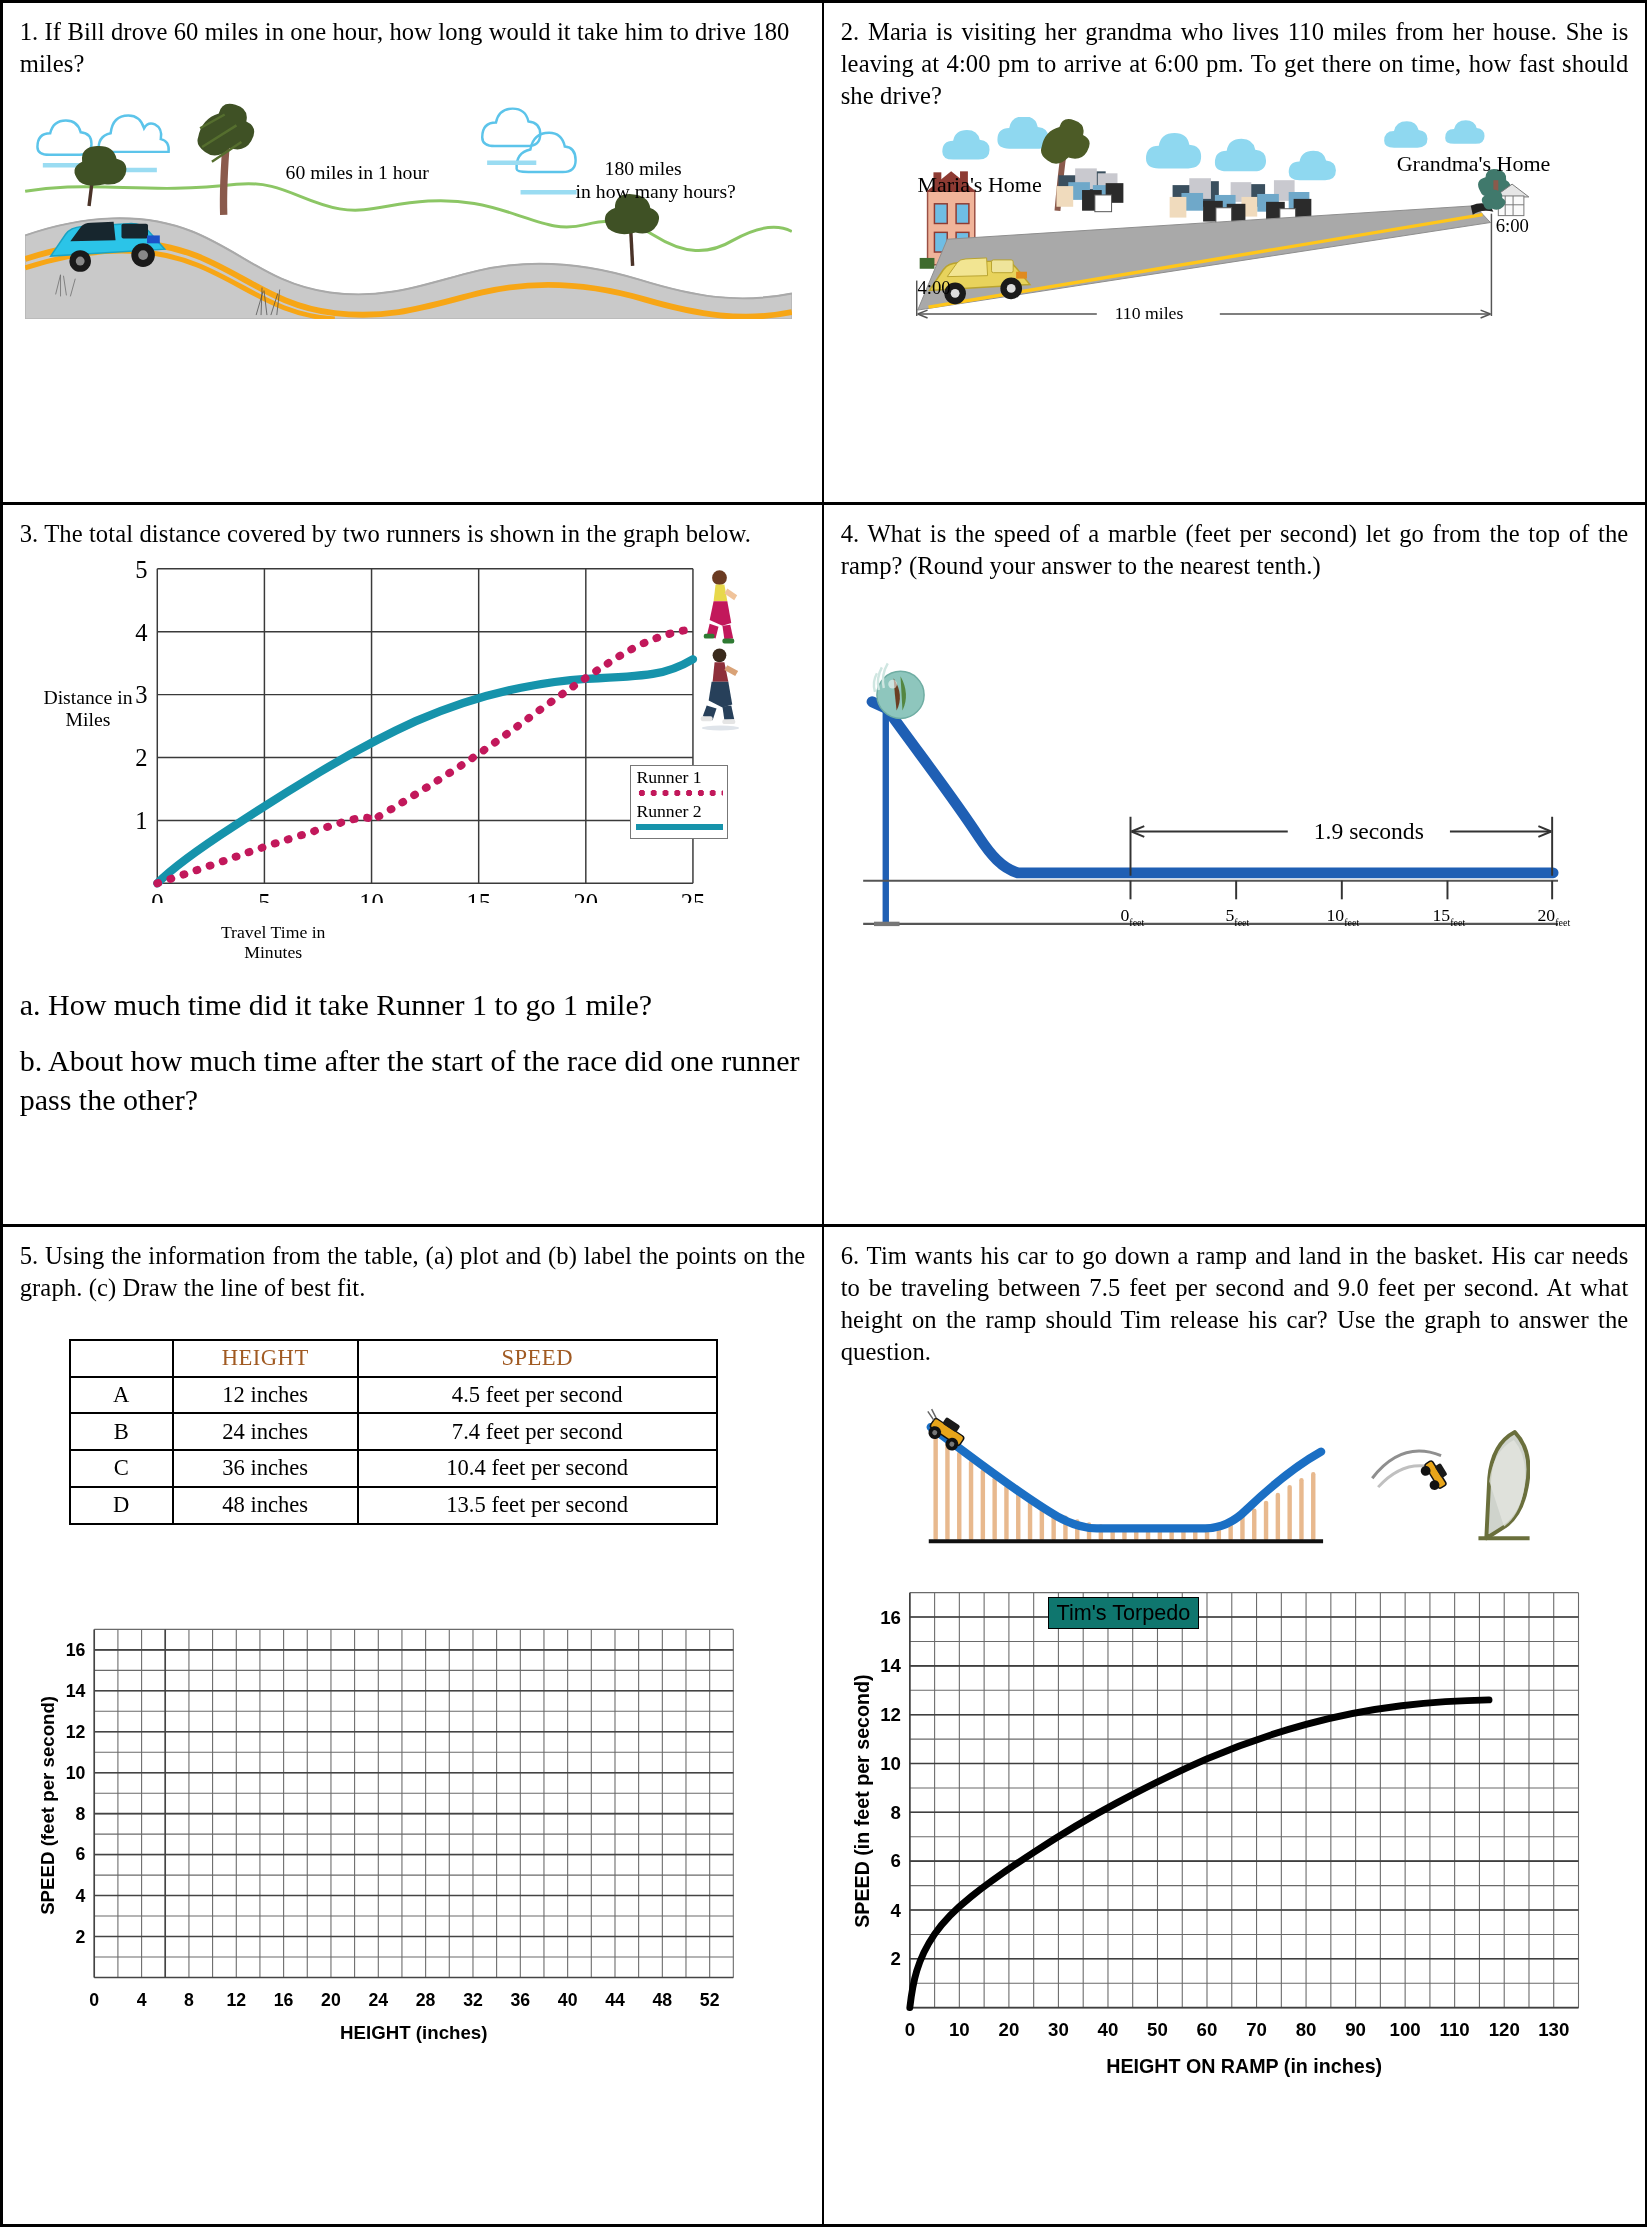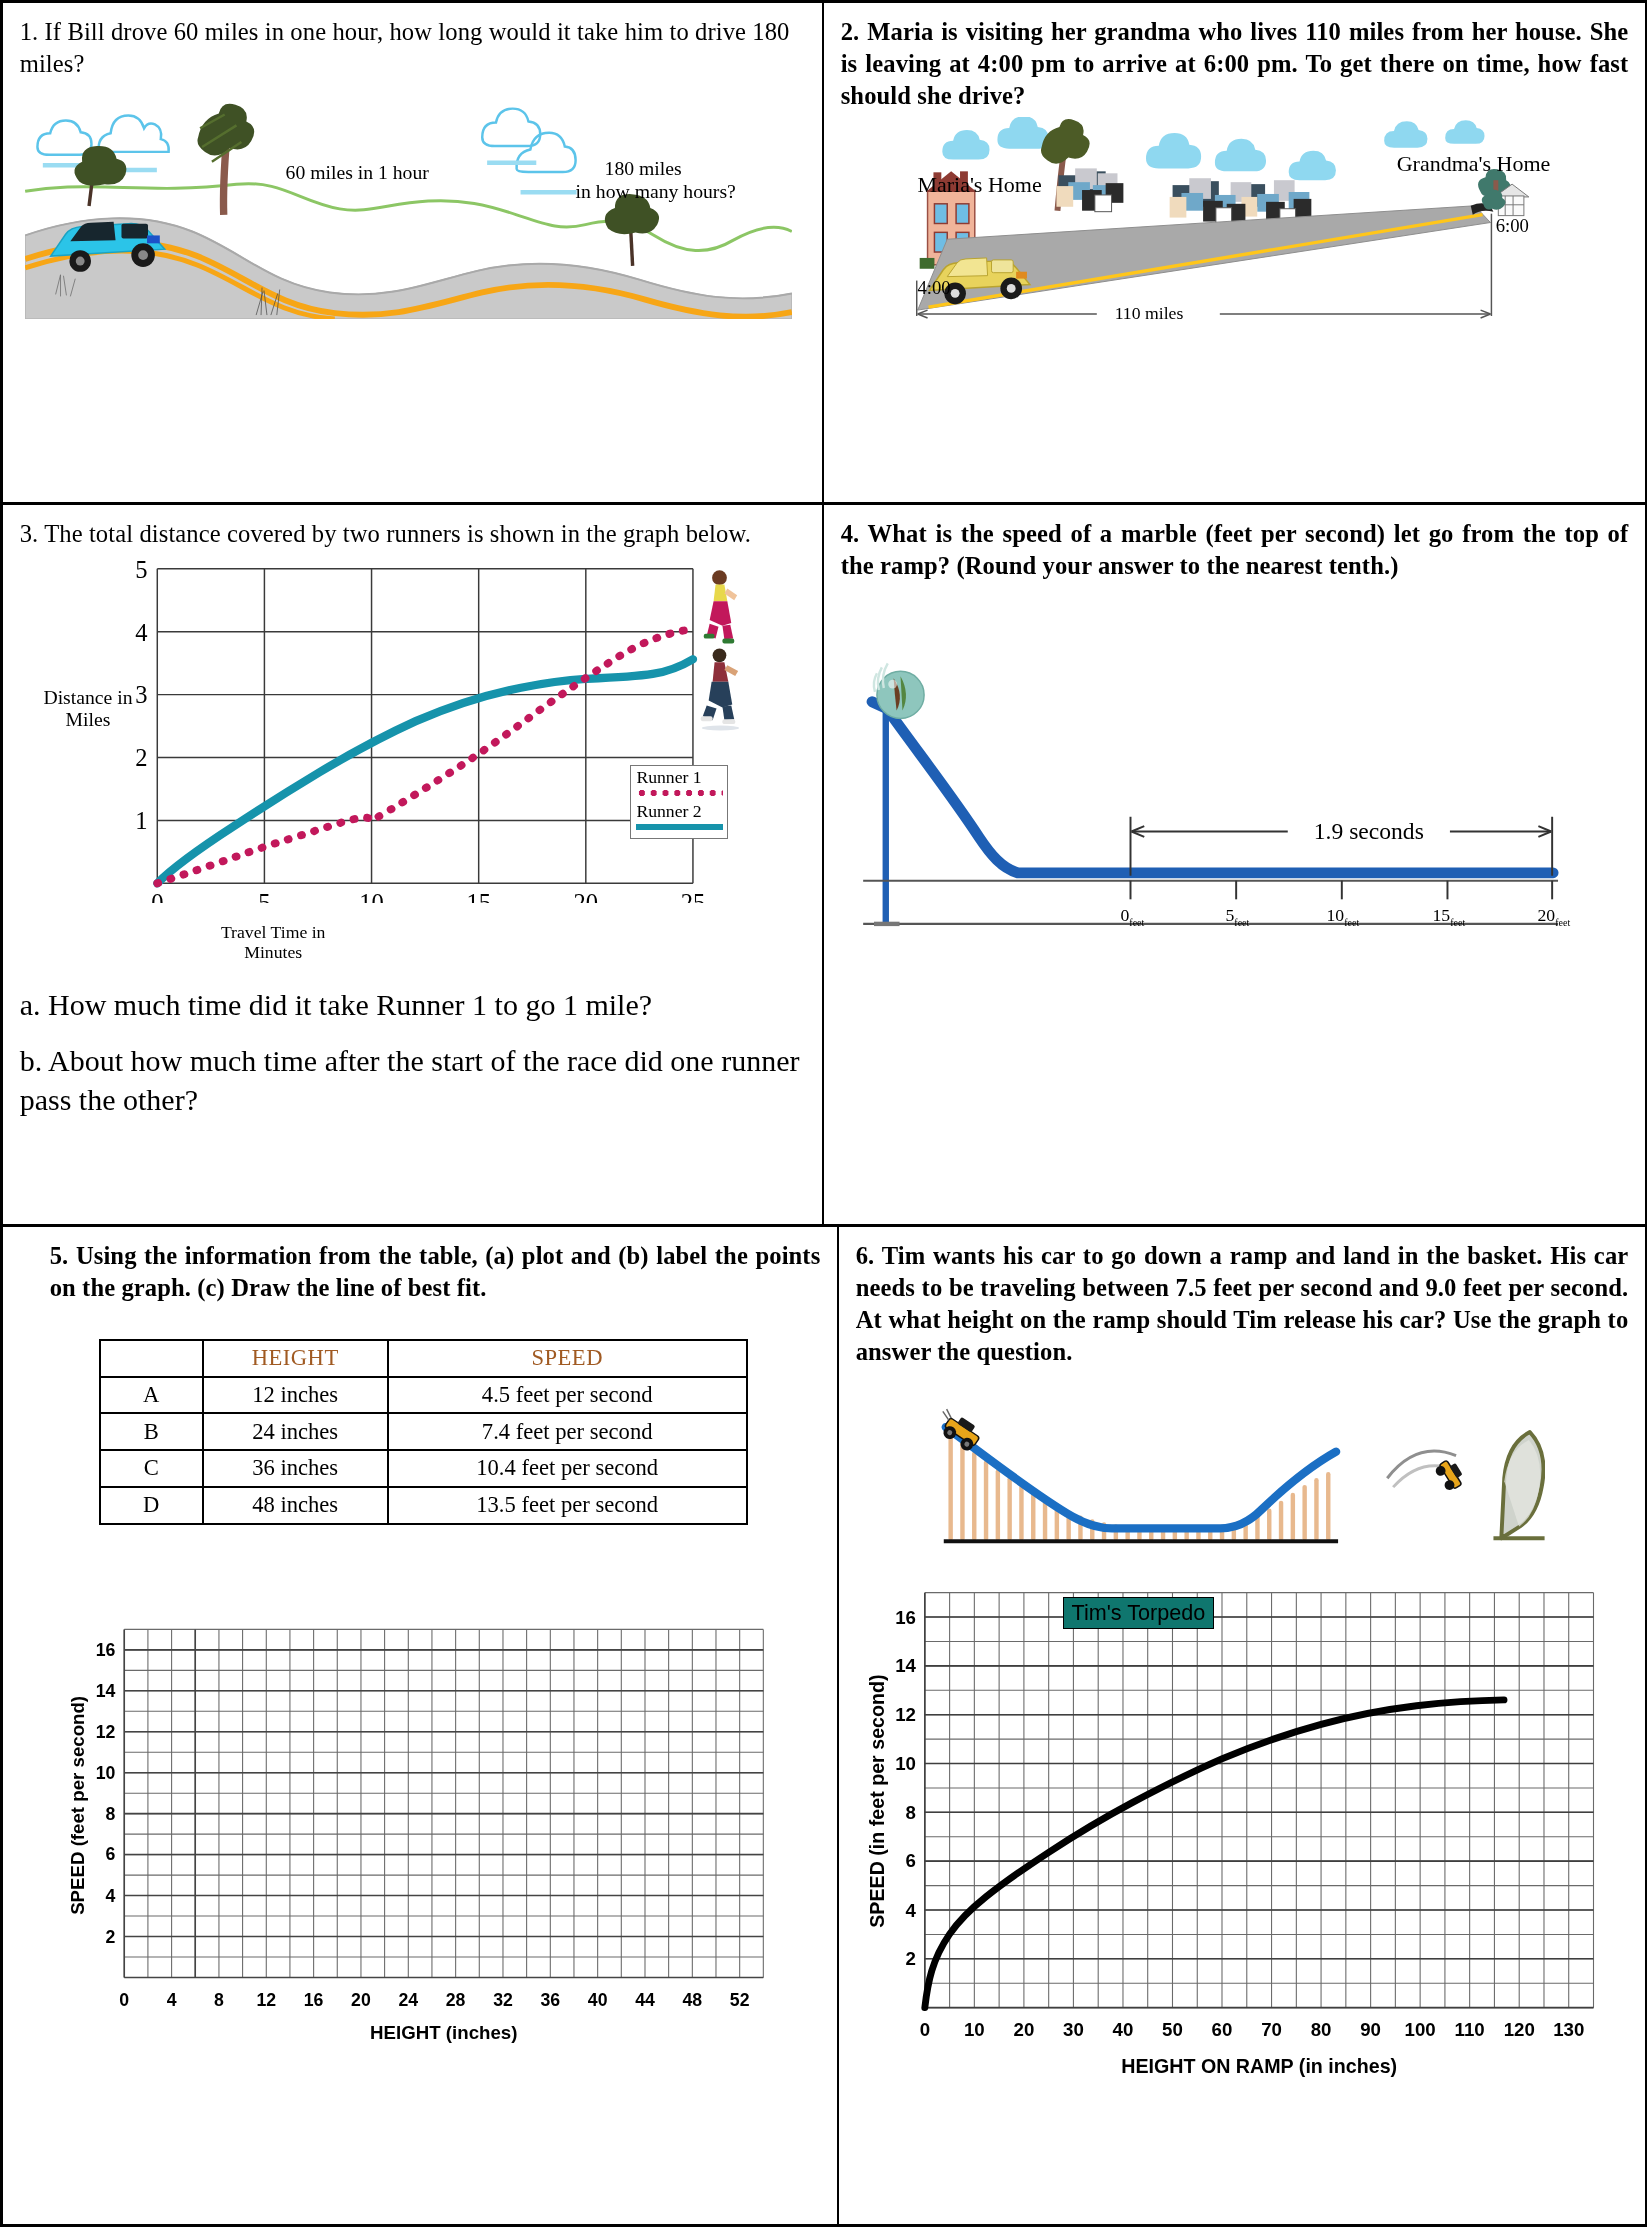--- a/index.html
+++ b/index.html
@@ -11,41 +11,41 @@
     overflow: hidden;
   }
 
   .sheet {
     width: 1648px; height: 2227px;
     border: 3.4px solid #000;
     display: flex; flex-direction: column;
   }
 
   .row { display:flex; width:100%; border-bottom: 3.4px solid #000; justify-content: flex-end; }
-  .row:last-child { border-bottom: none; padding-left: 30px; }
+  .row:last-child { border-bottom: none; }
   .row-1 { height: 502px; }
   .row-2 { height: 722px; }
   .row-3 { height: 997px; }
 
   .cell {
     width: 50%;
     border-right: 2px solid #000;
     padding: 12.8px 16.7px 4.9px 16.7px;
     position: relative;
     overflow: hidden;
   }
   .cell:last-child { border-right: none; }
 
   .qtext {
     font-size: 24.6px;
     line-height: 1.30;
     letter-spacing: 0.1px;
     font-family: "Liberation Serif", serif;
   }
-  .qtext.just { text-align: justify; text-align-last: left; font-weight: bold; }
+  .qtext.just { text-align: justify; text-align-last: left; }
 
   .sub-q { font-size: 30px; line-height:1.3; margin-top: 16.7px; }
 
   
   .art { position:relative; }
 
   
   .q1art { width: 767px; height: 236px; margin-left: 4.9px; margin-top: 7.9px; }
   .label1 { position:absolute; font-size:19.7px; white-space:nowrap; }
 

